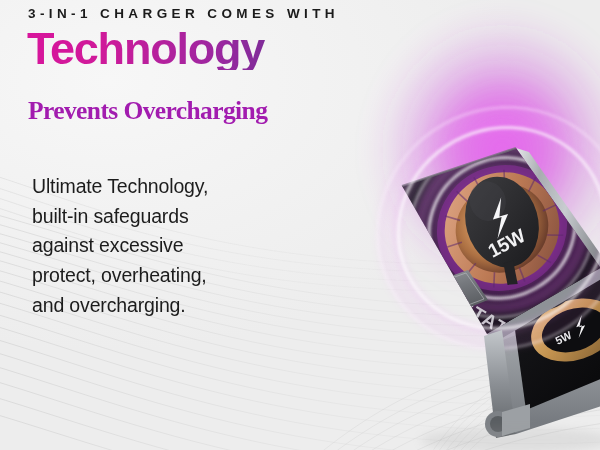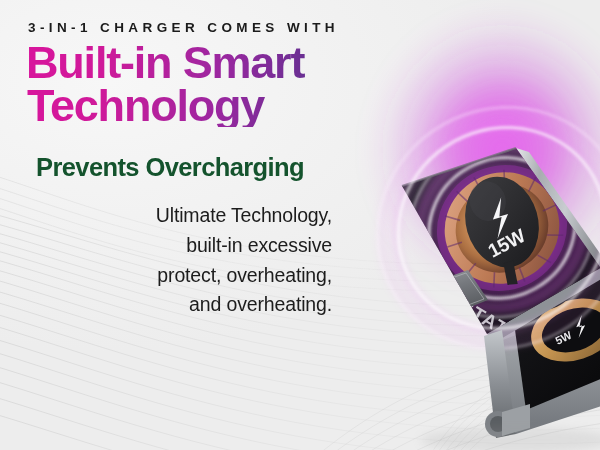--- a/index.html
+++ b/index.html
@@ -28,21 +28,21 @@
   .bg-swoosh {
     position: absolute;
     inset: 0;
     pointer-events: none;
   }
 
   
   .text-col {
     position: absolute;
     left: 26px;
-    top: 20px;
+    top: 6px;
     width: 350px;
   }
 
   .eyebrow {
     font-size: 13.5px;
     font-weight: 700;
     letter-spacing: 4.4px;
     color: #1b1b1b;
     margin: 0 0 6px 2px;
     white-space: nowrap;
@@ -57,36 +57,36 @@
     background: linear-gradient(95deg, #d8159c 0%, #cf1a9a 22%, #9b27a0 55%, #6b2f93 78%, #562d8c 100%);
     -webkit-background-clip: text;
     background-clip: text;
     color: transparent;
     -webkit-text-fill-color: transparent;
   }
   .headline .line { display: block; }
   .headline .line2 { margin-left: 1px; }
 
   .subhead {
-    margin: 26px 0 0 10px;
+    margin: 26px 0 0 2px;
     font-size: 25.5px;
     font-weight: 800;
     letter-spacing: -0.6px;
-    color: #14532d;
+    color: #a21caf;
+    font-family: Liberation Serif, serif;
   }
 
   .body-copy {
-    margin: 19px 0 0 6px;
+    margin: 46px 0 0 6px;
     font-size: 19.5px;
     line-height: 1.52;
     font-weight: 400;
     color: #1c1c1c;
     letter-spacing: -0.15px;
     max-width: 300px;
-    text-align: right;
   }
   .body-copy .bline { display: block; }
 
   
   .product {
     position: absolute;
     right: -6px;
     top: 0;
     width: 290px;
     height: 450px;
@@ -164,31 +164,31 @@
       <path d="M454,458 C 494,411 554,374 660,352"></path>
       <path d="M461,459 C 501,416 561,381 660,361"></path>
     </g>
   </svg>
 
   <div class="text-col">
 
     <p class="eyebrow">3-IN-1 CHARGER COMES WITH</p>
 
     <h1 class="headline">
-      <span class="line line1">Built-in Smart</span>
       <span class="line line2">Technology</span>
     </h1>
 
     <h2 class="subhead">Prevents Overcharging</h2>
 
     <p class="body-copy">
       <span class="bline">Ultimate Technology,</span>
-      <span class="bline">built-in excessive</span>
+      <span class="bline">built-in safeguards</span>
+      <span class="bline">against excessive</span>
       <span class="bline">protect, overheating,</span>
-      <span class="bline">and overheating.</span>
+      <span class="bline">and overcharging.</span>
     </p>
   </div>
 
   <div class="product">
     <svg width="290" height="450" viewBox="0 0 290 450" aria-hidden="true">
       <defs>
 
         <radialGradient id="halo" cx="50%" cy="50%" r="50%">
           <stop offset="0%" stop-color="#e85ff0" stop-opacity="0.95"></stop>
           <stop offset="38%" stop-color="#d93ce4" stop-opacity="0.62"></stop>

